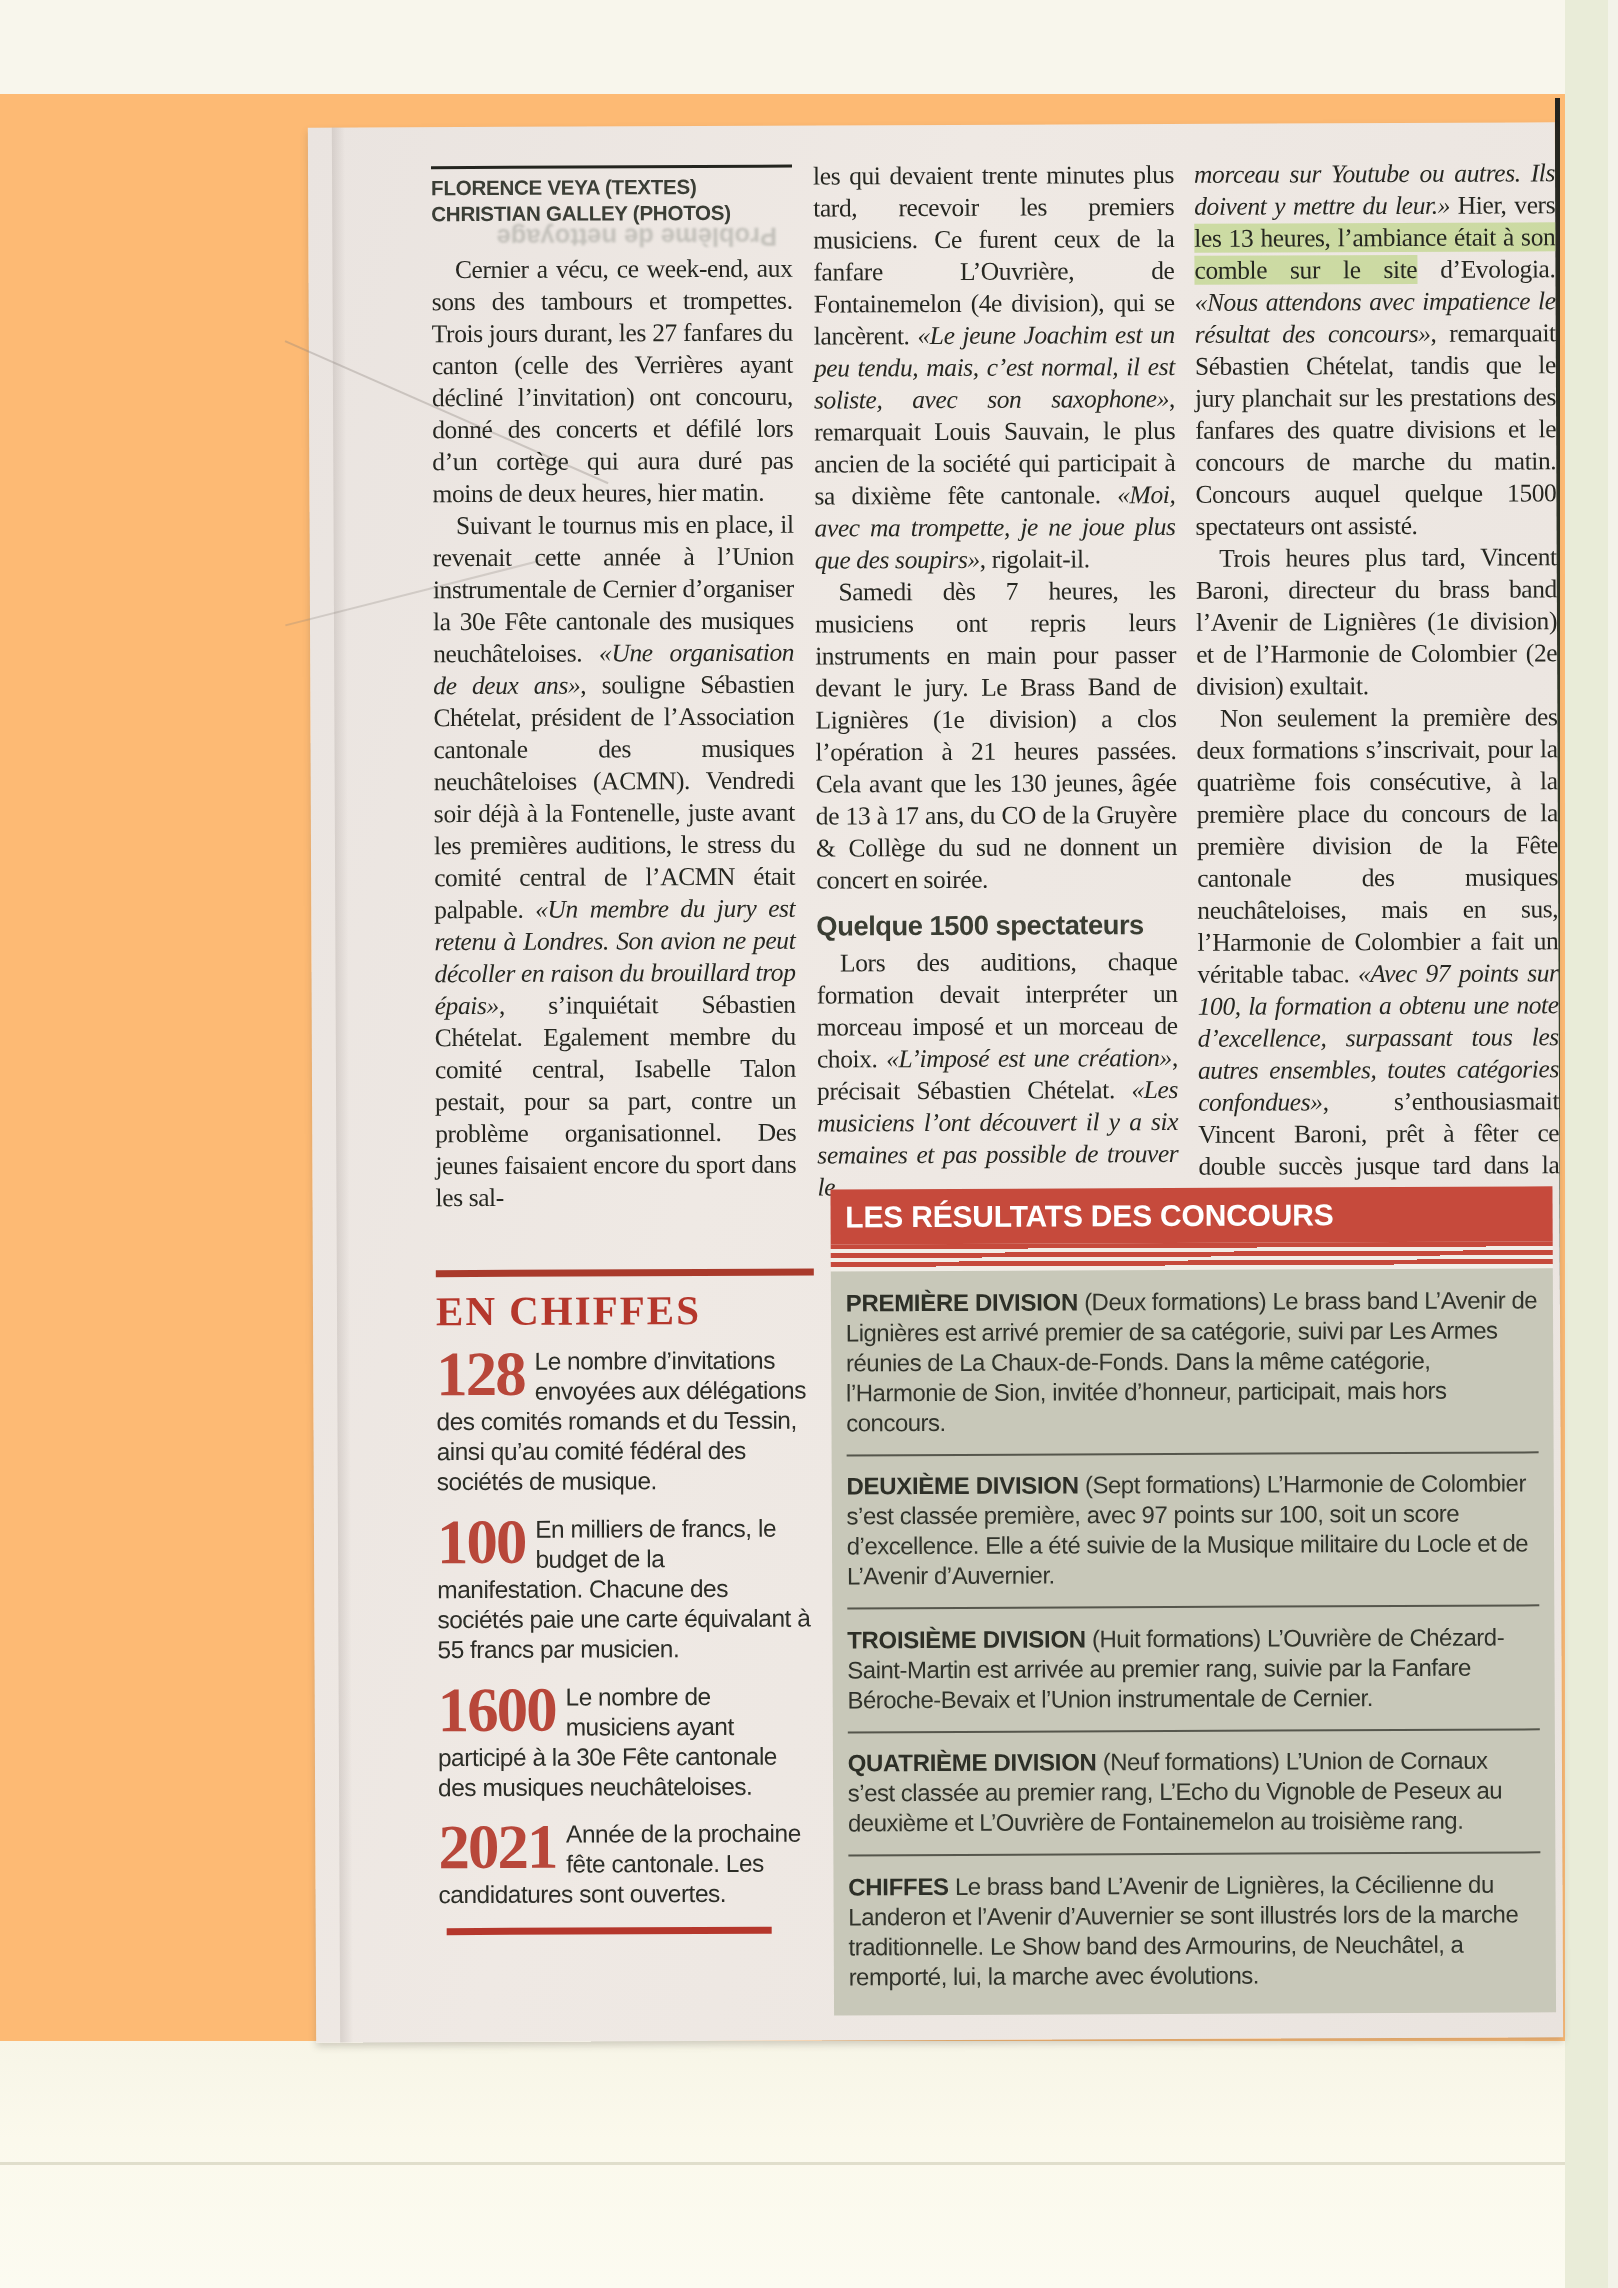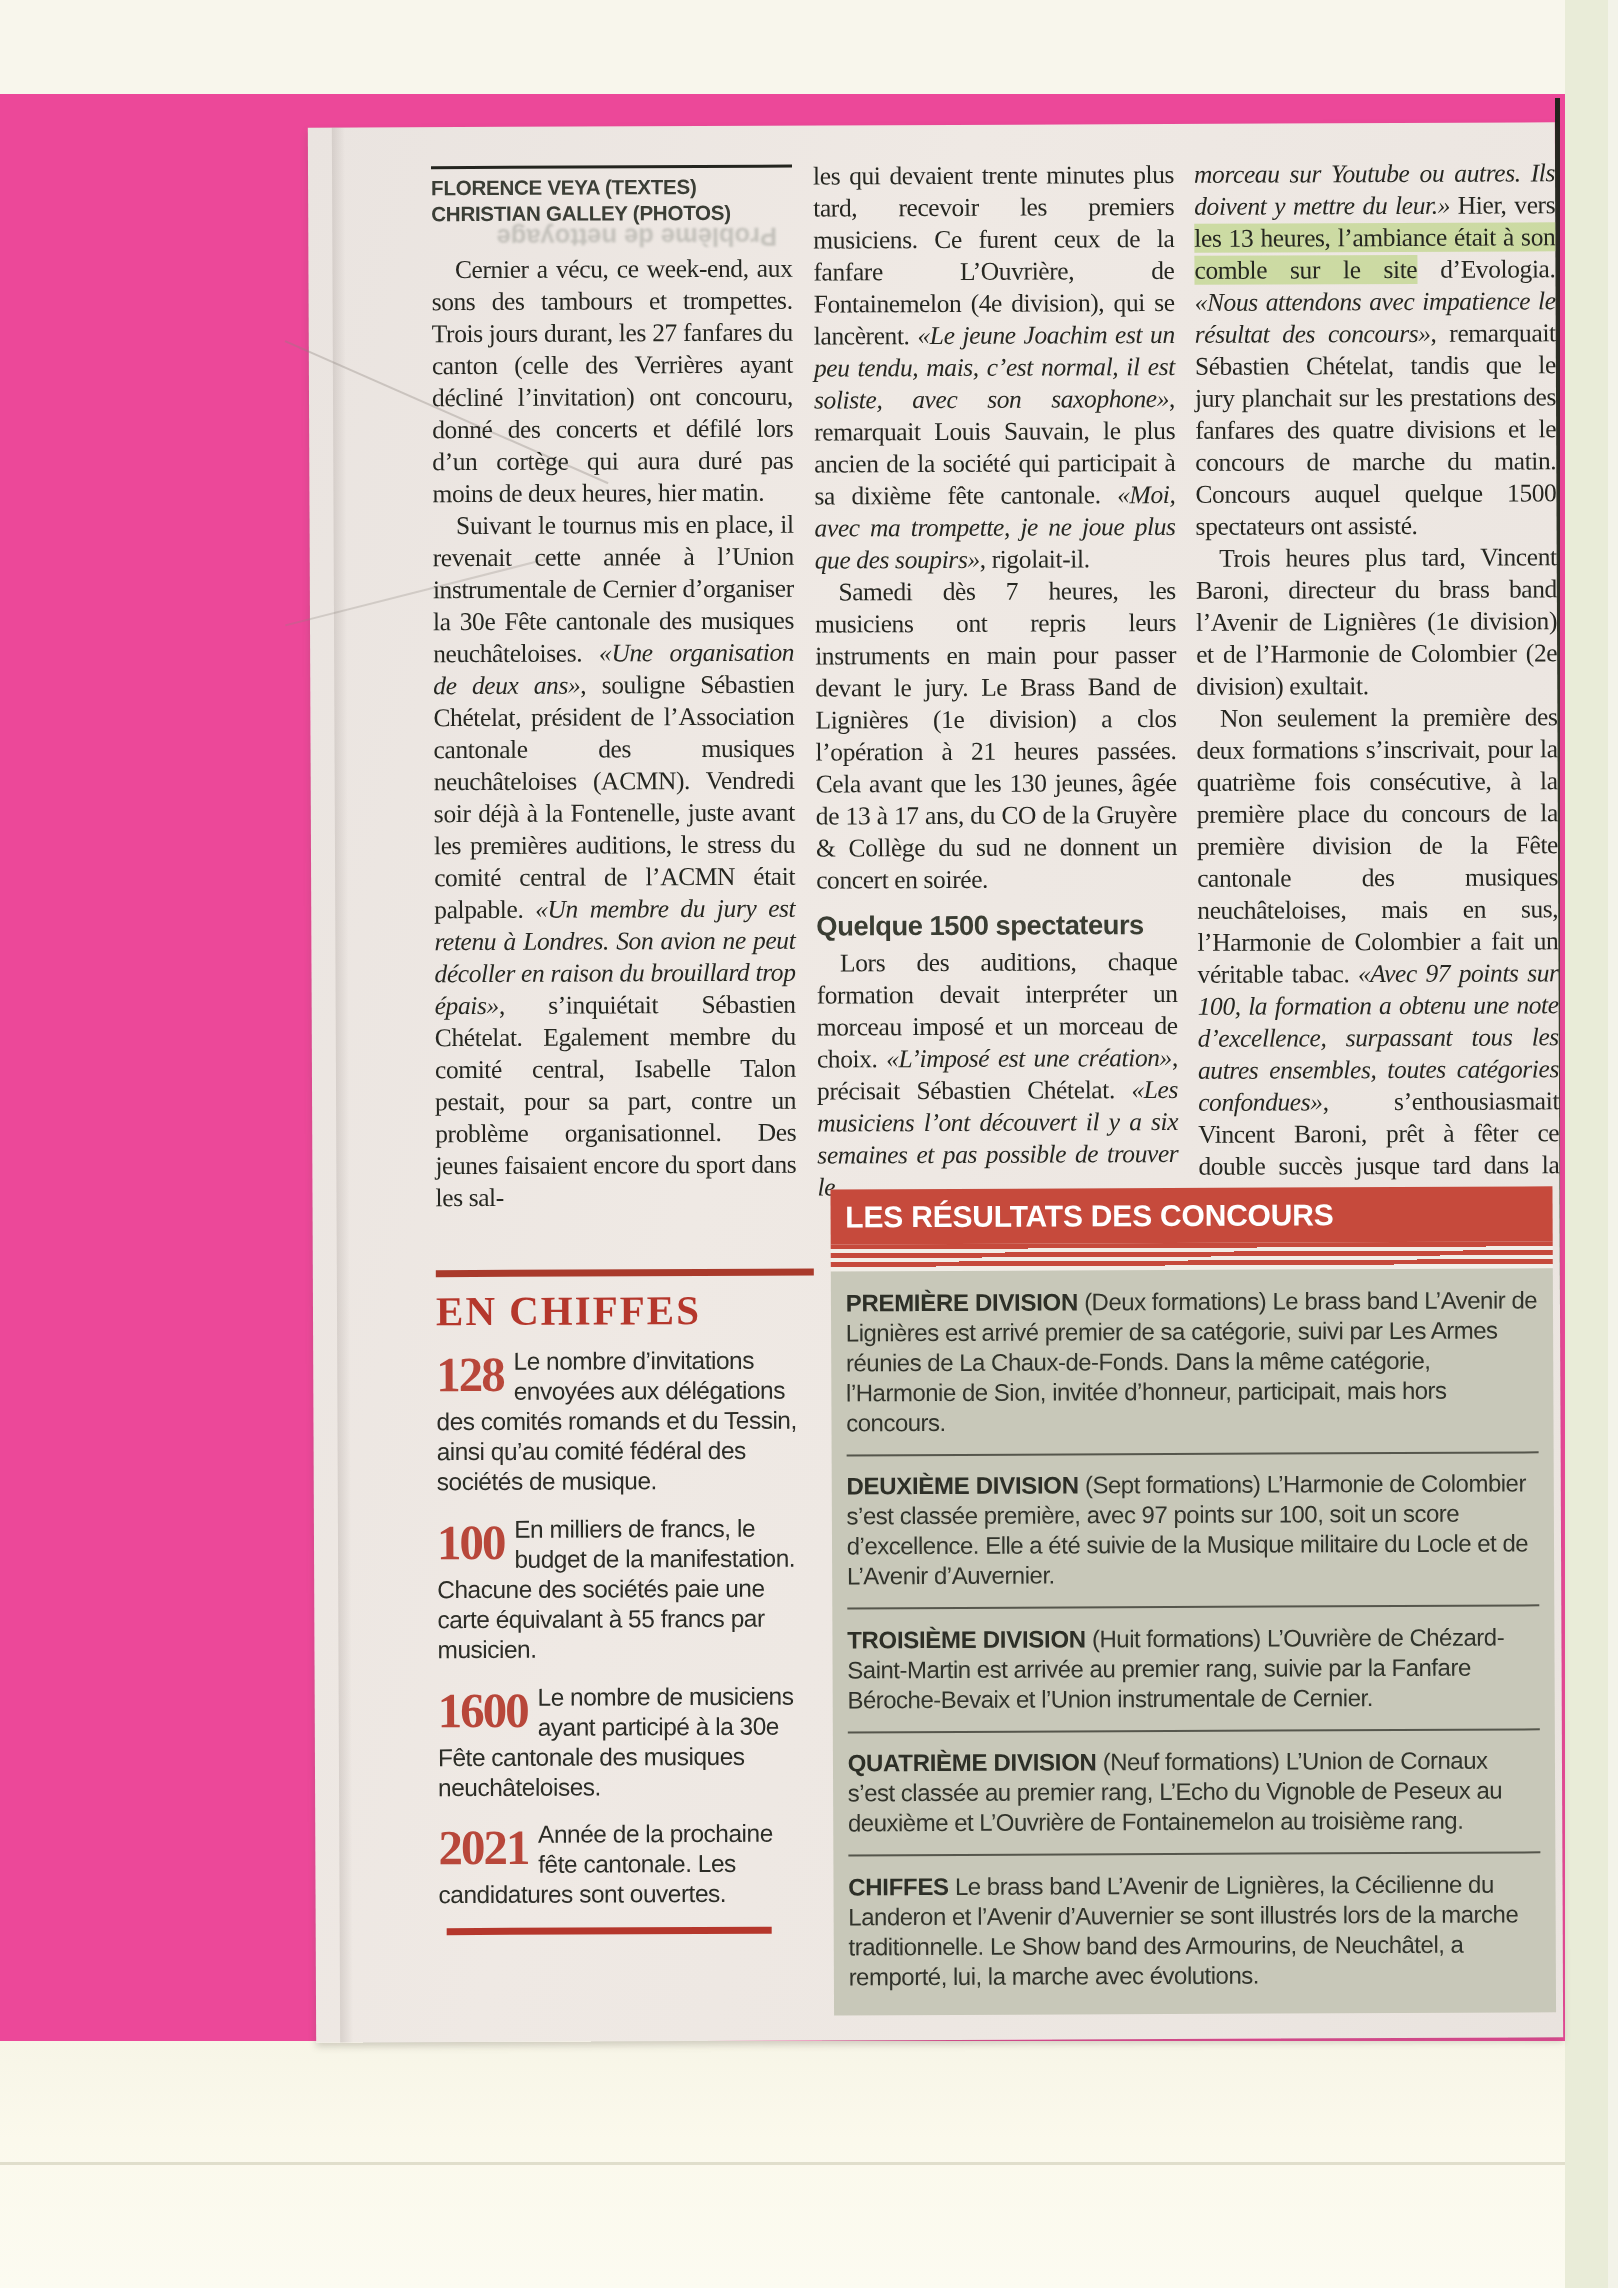--- a/index.html
+++ b/index.html
@@ -1,16 +1,16 @@
 <!DOCTYPE html>
 <html><head>
 <meta charset="utf-8">
 <style>
   html,body{margin:0;padding:0;}
-  #canvas{position:relative;width:1618px;height:2289px;background:#ec4899;overflow:hidden;
+  #canvas{position:relative;width:1618px;height:2289px;background:#fdba74;overflow:hidden;
           font-family:"Liberation Serif", serif;}
   
   .top-band{position:absolute;left:0;top:0;width:1618px;height:94px;background:#f8f6ec;}
   .right-strip{position:absolute;left:1565px;top:0;width:53px;height:2289px;background:#e9ecd8;}
   .right-strip-edge{position:absolute;left:1608px;top:0;width:9.8px;height:2289px;background:#f3f3e9;}
   .dark-line{position:absolute;left:1555px;top:98px;width:4.9px;height:1808px;
              background:linear-gradient(180deg,#23231e 0%,#32402a 55%,#3c5031 75%,#77845c 100%);}
   .bottom-backing{position:absolute;left:0;top:2041px;width:1565px;height:248px;
                   background:linear-gradient(180deg,#f7f5e7 0%,#fbf9ec 40%,#fcfbf1 100%);}
   .bottom-line{position:absolute;left:0;top:2162px;width:1565px;height:2.9px;background:#e0decb;}
@@ -48,21 +48,21 @@
            color:#3a3d33;letter-spacing:-0.5px;margin:13.7px 0 5.9px 0;text-align:left;}
   .endmark{display:inline-block;width:8.8px;height:8.8px;border:5.9px solid #ab8f3a;border-radius:50%;
            background:#efe9e0;vertical-align:-2px;margin-left:5.9px;}
   
   .chiffres{position:absolute;left:123px;top:1143px;width:378px;
             font-family:"Liberation Sans",sans-serif;color:#2c2d27;}
   .ch-rule-top{height:6.9px;width:378px;background:#a93a2b;}
   .ch-title{font-family:"Liberation Serif",serif;font-weight:bold;font-size:41px;line-height:45px;
             color:#b5372c;letter-spacing:2px;margin:11.8px 0 13.7px 0;}
   .stat{display:flow-root;margin-bottom:17.6px;text-align:left;}
-  .stat .num{float:left;font-family:"Liberation Serif",serif;font-weight:bold;font-size:49px;
+  .stat .num{float:left;font-family:"Liberation Serif",serif;font-weight:bold;font-size:63px;
              line-height:55px;color:#b8473a;margin-right:9.8px;letter-spacing:-2px;text-align:center;}
   .stat .stat-text{font-size:24.5px;line-height:30px;letter-spacing:-0.5px;}
   .ch-rule-bottom{height:6.9px;width:325px;background:#b5372c;margin:17.6px 0 0 7.8px;}
   
   .resbox{position:absolute;left:518px;top:1064px;width:722px;
           font-family:"Liberation Sans",sans-serif;}
   .res-header{background:#c64a3c;color:#ffffff;height:55px;display:flex;align-items:center;
               font-weight:bold;font-size:30px;letter-spacing:-0.2px;padding-left:14.7px;}
   .res-stripes{height:26.5px;background:linear-gradient(180deg,
       #c64a3c 0 4.9px,#f2eee8 4.9px 8.8px,#c64a3c 8.8px 13.7px,#f2eee8 13.7px 17.6px,

